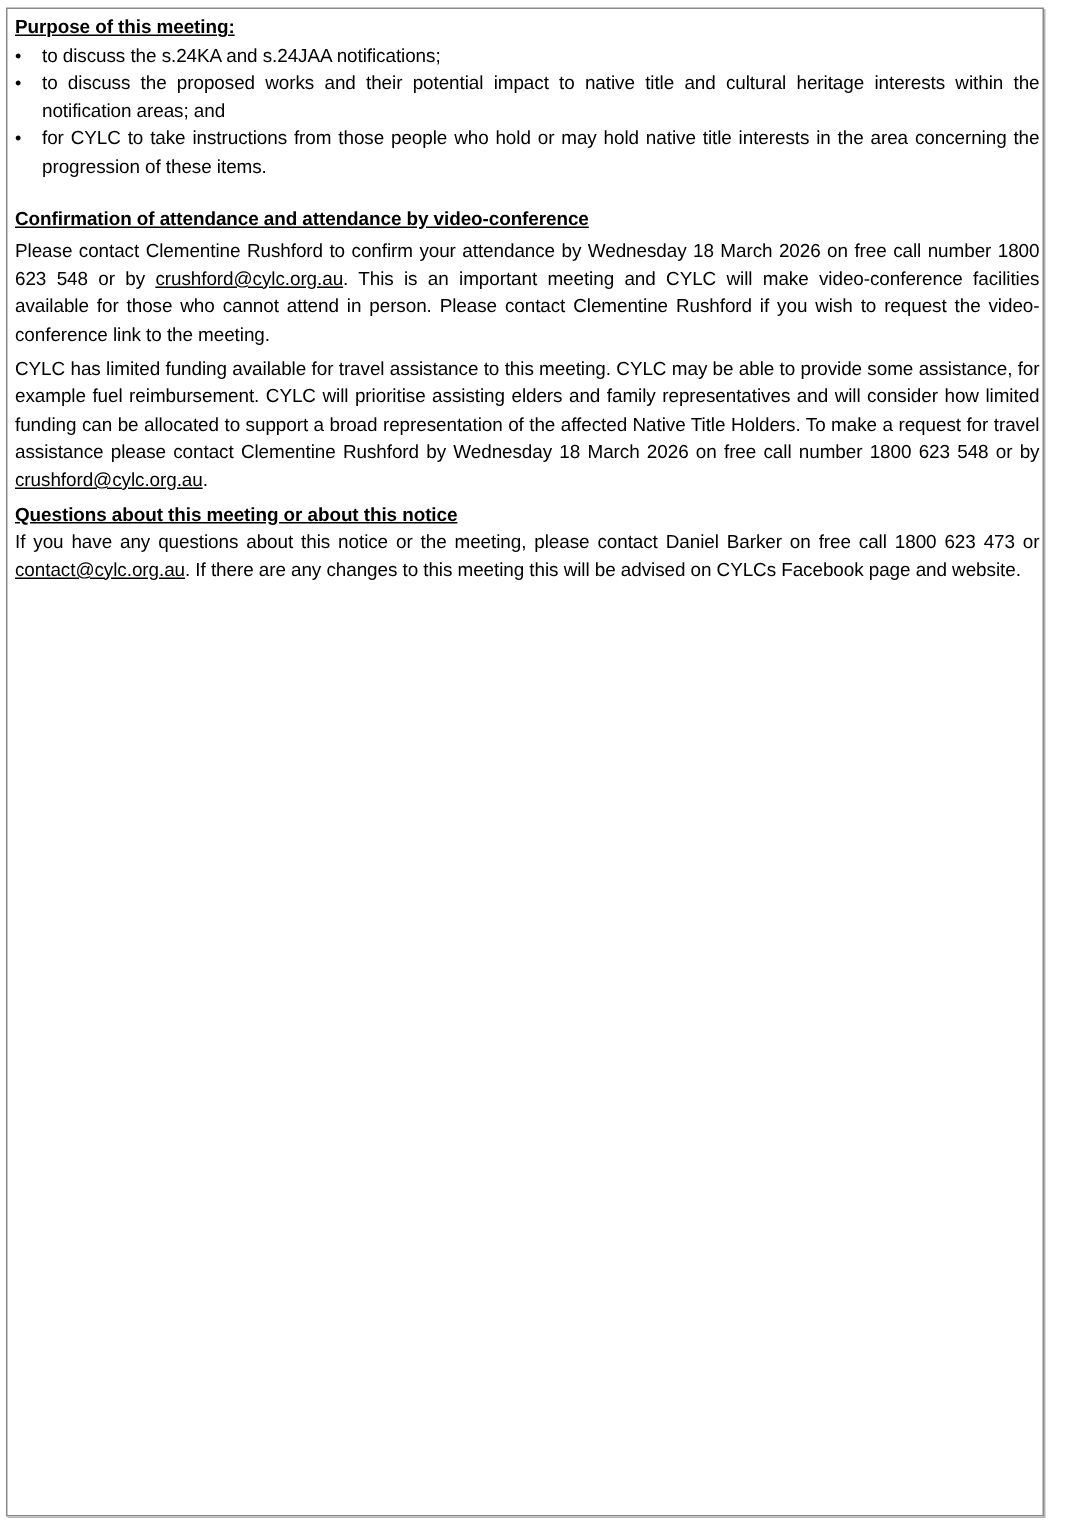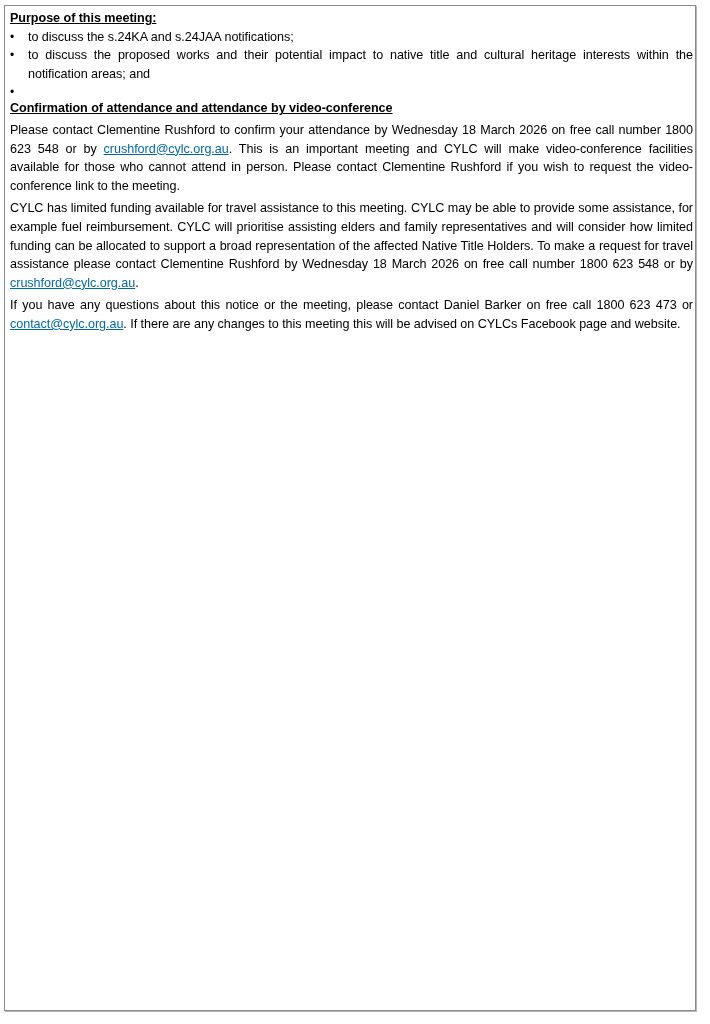--- a/index.html
+++ b/index.html
@@ -11,52 +11,53 @@
              font-size: 12.6px; line-height: 18.6px; letter-spacing: -0.05px; }
   .h { font-weight: bold; text-decoration: underline; margin: 0; }
   p { margin: 0; text-align: justify; }
   .intro { padding-left: 3px; }
   ul { margin: 0; padding: 0; list-style: none; }
   ul li { position: relative; padding-left: 18px; text-align: justify; }
   ul li .bullet { position: absolute; left: 0; top: 0; font-size: 12px; }
   .gap-lg { height: 16px; }
   .gap-sm { height: 4px; }
   .gap-xs { height: 3px; }
-  a { color: #0369a1; text-decoration: underline; }
+  a { color: #000000; text-decoration: underline; }
   b { font-weight: normal; }
 </style>
 </head>
 <body>
 
 <div class="frame"></div>
 
 <div class="content">
 
   <section>
     <p class="h">Purpose of this meeting:</p>
     <ul>
       <li><span class="bullet">•</span><span>to discuss the s.24KA and s.24JAA notifications;</span></li>
       <li><span class="bullet">•</span><span>to discuss the proposed works and their potential impact to native title and cultural heritage interests within the notification areas; and</span></li>
-      <li><span class="bullet">•</span></li>
+      <li><span class="bullet">•</span><span>for CYLC to take instructions from those people who hold or may hold native title interests in the area concerning the progression of these items.</span></li>
     </ul>
   </section>
 
   <div class="gap-lg"></div>
 
   <section>
     <p class="h">Confirmation of attendance and attendance by video-conference</p>
     <div class="gap-xs"></div>
     <p><span>Please contact </span><b>Clementine Rushford</b><span> to confirm your attendance by </span><b>Wednesday 18 March 2026</b><span> on free call number 1800 623 548 or by </span><a>crushford@cylc.org.au</a><span>. This is an important meeting and CYLC will make video-conference facilities available for those who cannot attend in person. Please contact Clementine Rushford if you wish to request the video-conference link to the meeting.</span></p>
   </section>
 
   <div class="gap-sm"></div>
 
   <section>
     <p><span>CYLC has limited funding available for travel assistance to this meeting. CYLC may be able to provide some assistance, for example fuel reimbursement.  CYLC will prioritise assisting elders and family representatives and will consider how limited funding can be allocated to support a broad representation of the affected Native Title Holders. To make a request for travel assistance please contact </span><b>Clementine Rushford</b><span> by </span><b>Wednesday 18 March 2026</b><span> on free call number 1800 623 548 or by </span><a>crushford@cylc.org.au</a><span>.</span></p>
   </section>
 
   <div class="gap-sm"></div>
 
   <section>
+    <p class="h">Questions about this meeting or about this notice</p>
     <p><span>If you have any questions about this notice or the meeting, please contact </span><b>Daniel Barker</b><span> on free call 1800 623 473 or </span><a>contact@cylc.org.au</a><span>. If there are any changes to this meeting this will be advised on CYLCs Facebook page and website.</span></p>
   </section>
 
 </div>
 
 </body></html>

